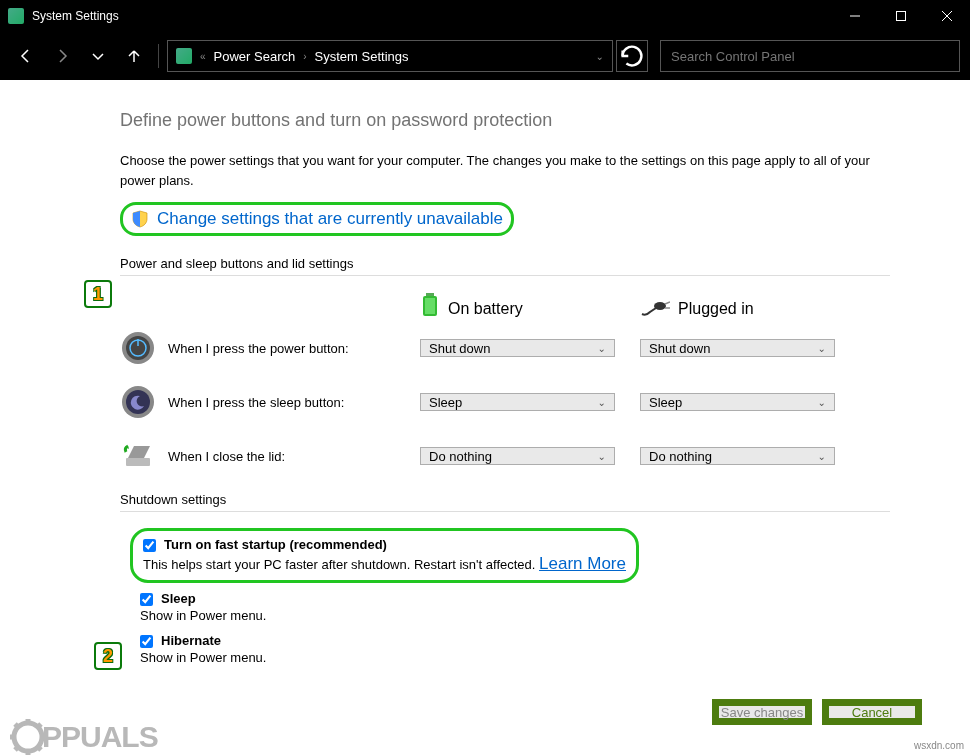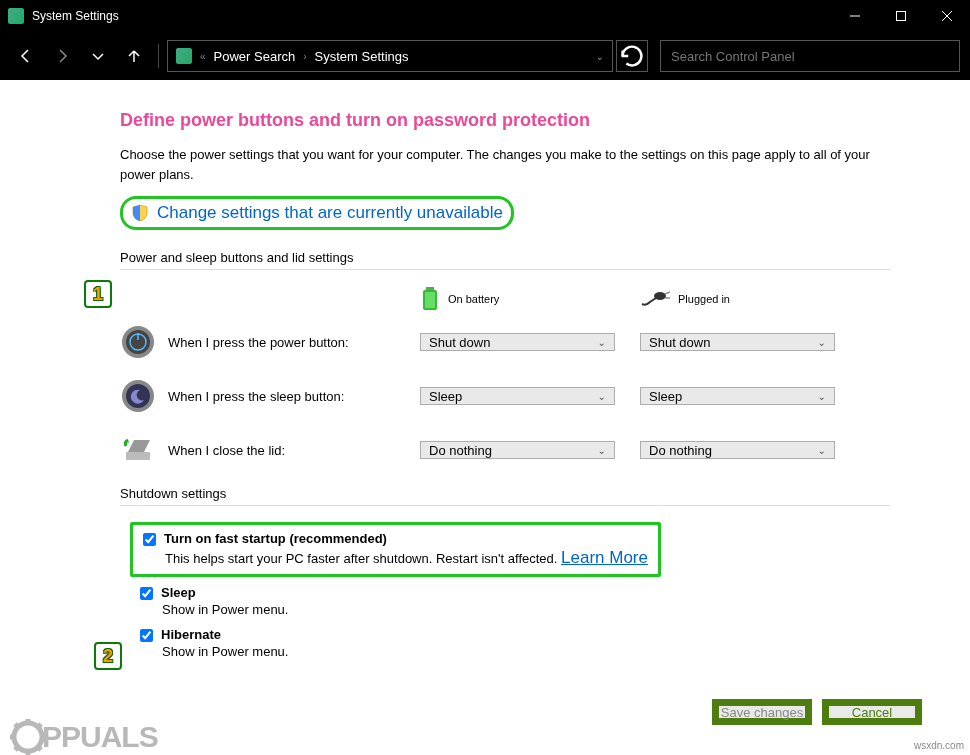--- a/index.html
+++ b/index.html
@@ -13,41 +13,41 @@
 .nav-btn{width:32px;height:32px;display:flex;align-items:center;justify-content:center;color:#fff}
 .nav-btn svg{width:16px;height:16px}
 .nav-sep{width:1px;height:24px;background:#444;margin:0 4px}
 .breadcrumb{flex:1;display:flex;align-items:center;height:32px;background:#000;border:1px solid #555;padding:0 8px;gap:8px;color:#fff;font-size:13px}
 .breadcrumb .bc-icon{width:16px;height:16px;background:linear-gradient(135deg,#4a8,#2a6);border-radius:2px}
 .breadcrumb .chev{color:#888;font-size:10px}
 .breadcrumb .bc-drop{margin-left:auto}
 .bc-refresh{width:32px;height:32px;display:flex;align-items:center;justify-content:center;border:1px solid #555;color:#fff;margin-left:-1px}
 .search{width:300px;height:32px;background:#000;border:1px solid #555;color:#888;font-size:13px;padding:0 10px;margin-left:8px}
 .content{padding:30px 80px 0 120px;background:#fff;color:#000;position:relative}
-.page-title{color:#ec4899;font-size:18px;font-weight:700;margin-bottom:14px}
+.page-title{color:#737373;font-size:18px;font-weight:400;margin-bottom:20px}
 .intro{font-size:13px;line-height:1.5;margin-bottom:12px;max-width:760px}
 .change-link-wrap{display:inline-flex;align-items:center;gap:8px;padding:4px 8px;border:3px solid #21c521;border-radius:16px;margin-bottom:20px}
 .shield{width:18px;height:18px}
 .link{color:#0066cc;font-size:17px;cursor:pointer}
 .section-title{font-size:13px;border-bottom:1px solid #ddd;padding-bottom:4px;margin-bottom:16px}
 .col-headers{display:flex;margin-left:300px;margin-bottom:12px;gap:20px}
-.col-header{width:200px;display:flex;align-items:center;gap:8px;font-size:11px}
+.col-header{width:200px;display:flex;align-items:flex-end;gap:8px;font-size:16px}
 .row{display:flex;align-items:center;margin-bottom:18px}
 .row-label{display:flex;align-items:center;gap:12px;width:300px;font-size:13px}
 .row-icon{width:36px;height:36px;display:flex;align-items:center;justify-content:center}
 .dd{width:195px;height:18px;background:#e9e9e9;border:1px solid #adadad;font-size:13px;padding:0 8px;margin-right:25px;display:flex;align-items:center;justify-content:space-between}
 .dd .chev{font-size:10px;color:#555}
 .shutdown-section{margin-top:18px}
 .ck-item{margin-left:20px;margin-bottom:10px}
 .ck-head{display:flex;align-items:flex-start;gap:8px}
 .ck-head input{margin-top:2px}
 .ck-label{font-size:13px}
 .ck-label.bold{font-weight:600}
-.ck-desc{font-size:13px;margin-left:22px;margin-top:2px}
-.fast-startup-wrap{border:3px solid #21c521;border-radius:2px;padding:6px 10px;margin-left:10px;margin-bottom:8px;display:inline-block;max-width:620px}
+.ck-desc{font-size:13px;margin-top:2px}
+.fast-startup-wrap{border:3px solid #21c521;border-radius:18px;padding:6px 10px;margin-left:10px;margin-bottom:8px;display:inline-block;max-width:620px}
 .callout{position:absolute;width:28px;height:28px;border:2px solid #0b7a0b;border-radius:4px;background:#fff;display:flex;align-items:center;justify-content:center;font-weight:900;color:#ff9900;font-size:18px;text-shadow:-1px -1px 0 #0b6b0b,1px -1px 0 #0b6b0b,-1px 1px 0 #0b6b0b,1px 1px 0 #0b6b0b}
 .callout.c1{left:84px;top:200px}
 .callout.c2{left:94px;top:562px}
 .footer{position:absolute;bottom:30px;right:48px;display:flex;gap:10px}
 .btn{width:100px;height:26px;border:7px solid #4d7c0f;background:#e9e9e9;font-size:13px;display:flex;align-items:center;justify-content:center;color:#888}
 .btn.enabled{color:#4d7c0f}
 .watermark{position:absolute;left:10px;bottom:0;font-size:30px;font-weight:900;color:#b8b8b8;letter-spacing:-1px;display:flex;align-items:center}
 .watermark .gear{width:36px;height:36px;margin-right:-4px}
 .wsxdn{position:absolute;right:6px;bottom:4px;font-size:10px;color:#888}
 </style>

